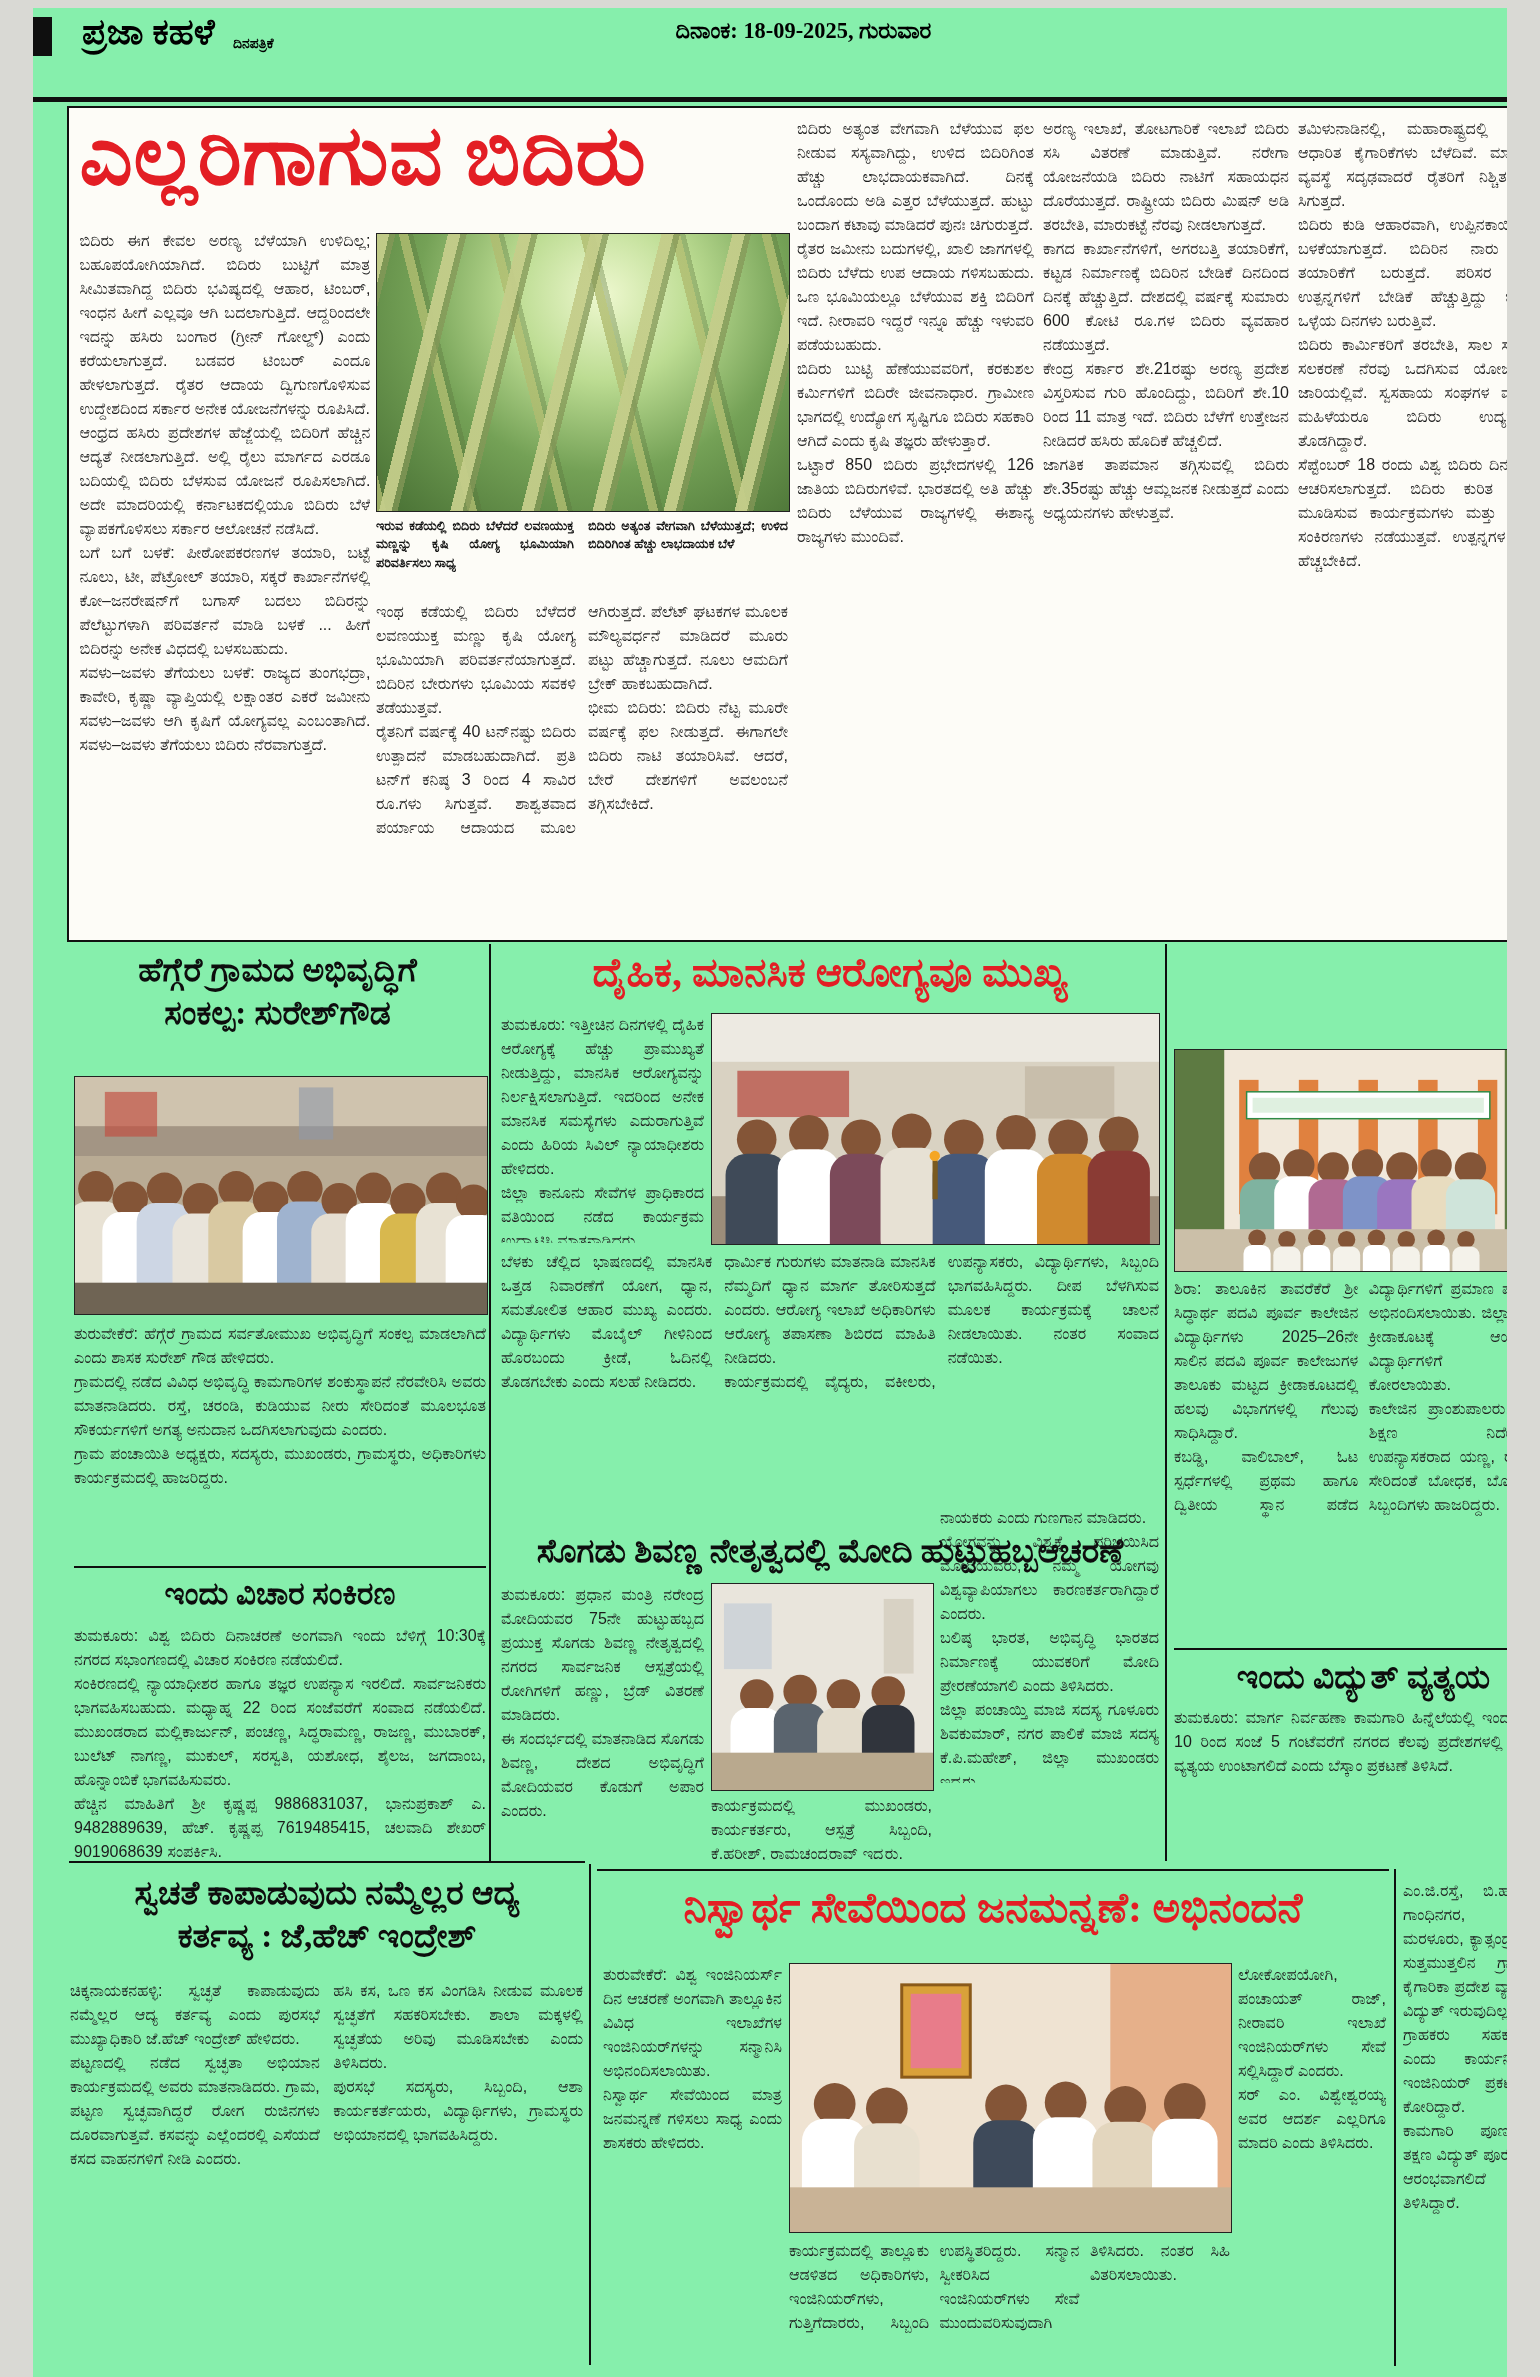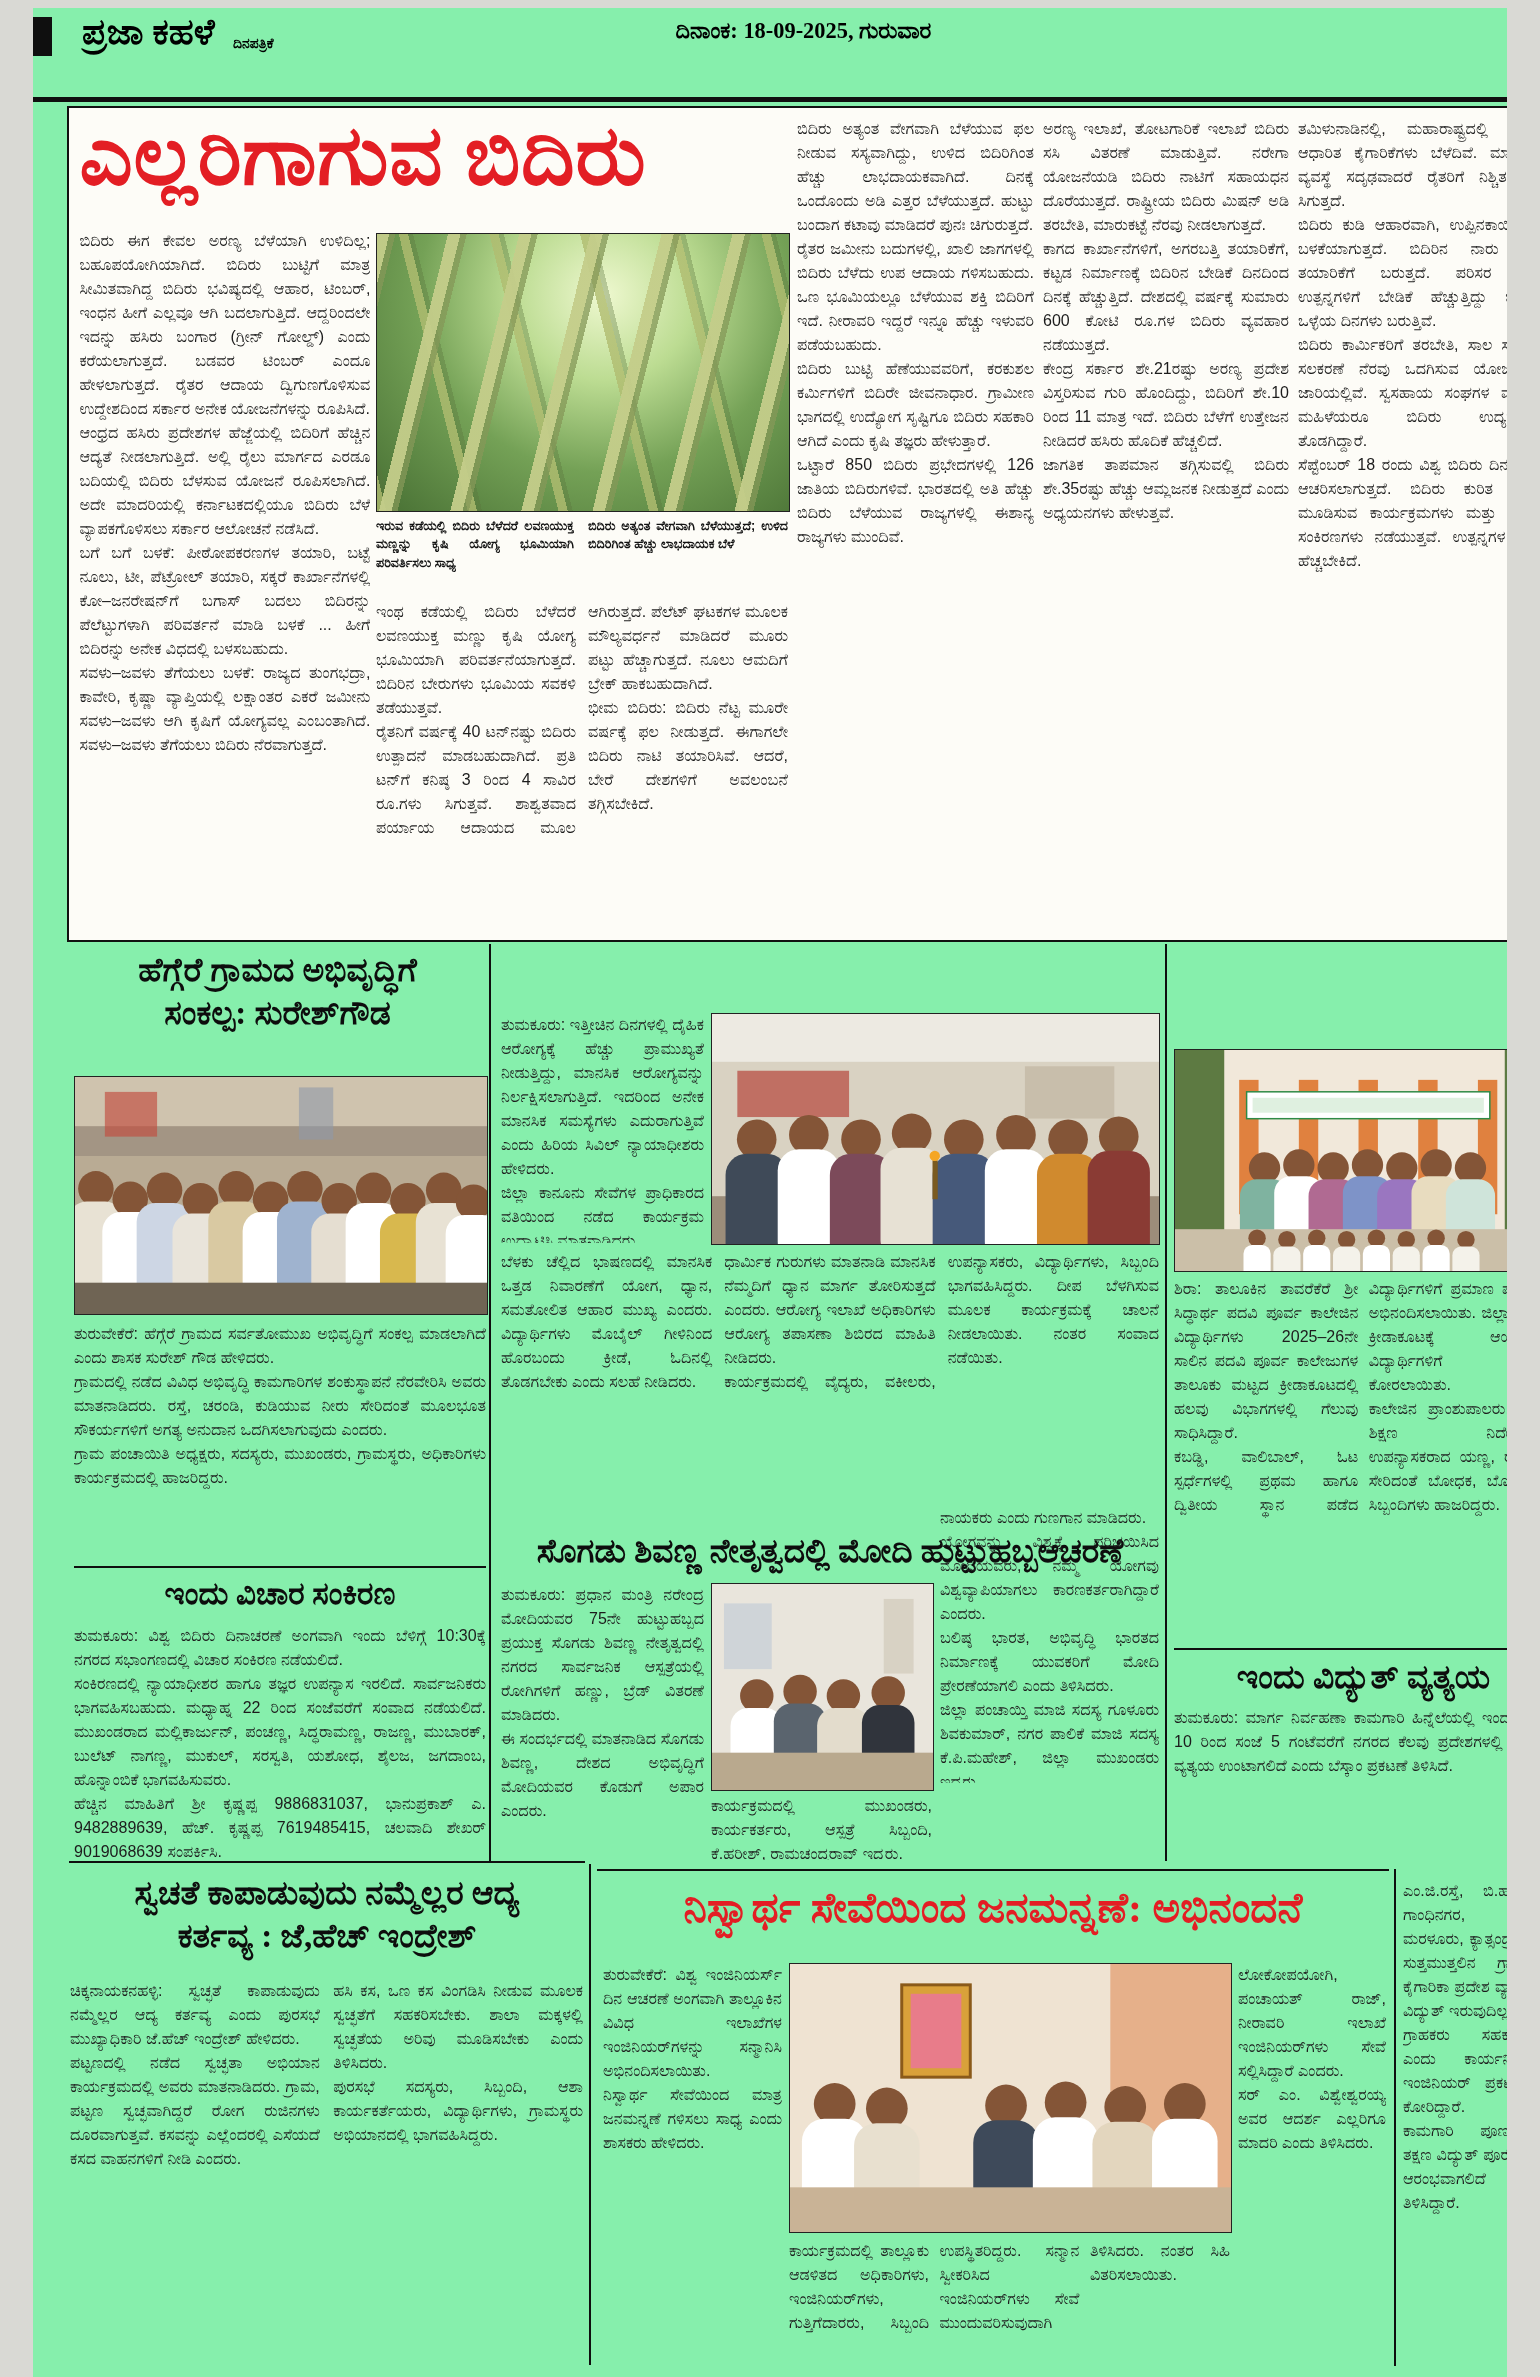--- a/index.html
+++ b/index.html
@@ -115,20 +115,21 @@
   <div class="abs bodytext" style="left:41px;top:1314px;width:412px;height:240px;">ತುರುವೇಕೆರೆ: ಹೆಗ್ಗೆರೆ ಗ್ರಾಮದ ಸರ್ವತೋಮುಖ ಅಭಿವೃದ್ಧಿಗೆ ಸಂಕಲ್ಪ ಮಾಡಲಾಗಿದೆ ಎಂದು ಶಾಸಕ ಸುರೇಶ್ ಗೌಡ ಹೇಳಿದರು.
 ಗ್ರಾಮದಲ್ಲಿ ನಡೆದ ವಿವಿಧ ಅಭಿವೃದ್ಧಿ ಕಾಮಗಾರಿಗಳ ಶಂಕುಸ್ಥಾಪನೆ ನೆರವೇರಿಸಿ ಅವರು ಮಾತನಾಡಿದರು. ರಸ್ತೆ, ಚರಂಡಿ, ಕುಡಿಯುವ ನೀರು ಸೇರಿದಂತೆ ಮೂಲಭೂತ ಸೌಕರ್ಯಗಳಿಗೆ ಅಗತ್ಯ ಅನುದಾನ ಒದಗಿಸಲಾಗುವುದು ಎಂದರು.
 ಗ್ರಾಮ ಪಂಚಾಯಿತಿ ಅಧ್ಯಕ್ಷರು, ಸದಸ್ಯರು, ಮುಖಂಡರು, ಗ್ರಾಮಸ್ಥರು, ಅಧಿಕಾರಿಗಳು ಕಾರ್ಯಕ್ರಮದಲ್ಲಿ ಹಾಜರಿದ್ದರು.</div>
 
   <div class="abs rule" style="left:41px;top:1558px;width:412px;height:2.2px;"></div>
   <div class="abs sechead" style="left:41px;top:1566px;width:412px;font-size:31px;">ಇಂದು ವಿಚಾರ ಸಂಕಿರಣ</div>
   <div class="abs bodytext" style="left:41px;top:1616px;width:412px;height:236px;">ತುಮಕೂರು: ವಿಶ್ವ ಬಿದಿರು ದಿನಾಚರಣೆ ಅಂಗವಾಗಿ ಇಂದು ಬೆಳಿಗ್ಗೆ 10:30ಕ್ಕೆ ನಗರದ ಸಭಾಂಗಣದಲ್ಲಿ ವಿಚಾರ ಸಂಕಿರಣ ನಡೆಯಲಿದೆ.
 ಸಂಕಿರಣದಲ್ಲಿ ನ್ಯಾಯಾಧೀಶರ ಹಾಗೂ ತಜ್ಞರ ಉಪನ್ಯಾಸ ಇರಲಿದೆ. ಸಾರ್ವಜನಿಕರು ಭಾಗವಹಿಸಬಹುದು. ಮಧ್ಯಾಹ್ನ 22 ರಿಂದ ಸಂಜೆವರೆಗೆ ಸಂವಾದ ನಡೆಯಲಿದೆ. ಮುಖಂಡರಾದ ಮಲ್ಲಿಕಾರ್ಜುನ್, ಪಂಚಣ್ಣ, ಸಿದ್ಧರಾಮಣ್ಣ, ರಾಜಣ್ಣ, ಮುಬಾರಕ್, ಬುಲೆಟ್ ನಾಗಣ್ಣ, ಮುಕುಲ್, ಸರಸ್ವತಿ, ಯಶೋಧ, ಶೈಲಜ, ಜಗದಾಂಬ, ಹೊನ್ನಾಂಬಿಕೆ ಭಾಗವಹಿಸುವರು.
 ಹೆಚ್ಚಿನ ಮಾಹಿತಿಗೆ ಶ್ರೀ ಕೃಷ್ಣಪ್ಪ 9886831037, ಭಾನುಪ್ರಕಾಶ್ ಎ. 9482889639, ಹೆಚ್. ಕೃಷ್ಣಪ್ಪ 7619485415, ಚಲವಾದಿ ಶೇಖರ್ 9019068639 ಸಂಪರ್ಕಿಸಿ.</div>
 
+  <div class="abs sechead red" style="left:466px;top:939px;width:662px;font-size:40px;">ದೈಹಿಕ, ಮಾನಸಿಕ ಆರೋಗ್ಯವೂ ಮುಖ್ಯ</div>
   <div class="abs bodytext" style="left:468px;top:1005px;width:203px;height:230px;">ತುಮಕೂರು: ಇತ್ತೀಚಿನ ದಿನಗಳಲ್ಲಿ ದೈಹಿಕ ಆರೋಗ್ಯಕ್ಕೆ ಹೆಚ್ಚು ಪ್ರಾಮುಖ್ಯತೆ ನೀಡುತ್ತಿದ್ದು, ಮಾನಸಿಕ ಆರೋಗ್ಯವನ್ನು ನಿರ್ಲಕ್ಷಿಸಲಾಗುತ್ತಿದೆ. ಇದರಿಂದ ಅನೇಕ ಮಾನಸಿಕ ಸಮಸ್ಯೆಗಳು ಎದುರಾಗುತ್ತಿವೆ ಎಂದು ಹಿರಿಯ ಸಿವಿಲ್ ನ್ಯಾಯಾಧೀಶರು ಹೇಳಿದರು.
 ಜಿಲ್ಲಾ ಕಾನೂನು ಸೇವೆಗಳ ಪ್ರಾಧಿಕಾರದ ವತಿಯಿಂದ ನಡೆದ ಕಾರ್ಯಕ್ರಮ ಉದ್ಘಾಟಿಸಿ ಮಾತನಾಡಿದರು.</div>
   <svg class="photo" style="left:678px;top:1005px;width:447px;height:230px;border:0.7px solid #222;" viewBox="0 0 600 308" preserveAspectRatio="none">
     <rect width="600" height="308" fill="#d9d2c2"></rect>
     <rect width="600" height="64" fill="#edeae2"></rect>
     <rect x="34" y="76" width="150" height="62" fill="#b5453a" opacity="0.7"></rect>
     <rect x="420" y="70" width="120" height="70" fill="#c8beab"></rect>
     <rect y="244" width="600" height="64" fill="#9c8d7a"></rect>
     <use href="#person" transform="translate(60,168) scale(1.9)" fill="#3f4a58"></use>
     <use href="#person" transform="translate(130,162) scale(1.9)" fill="#ffffff"></use>

